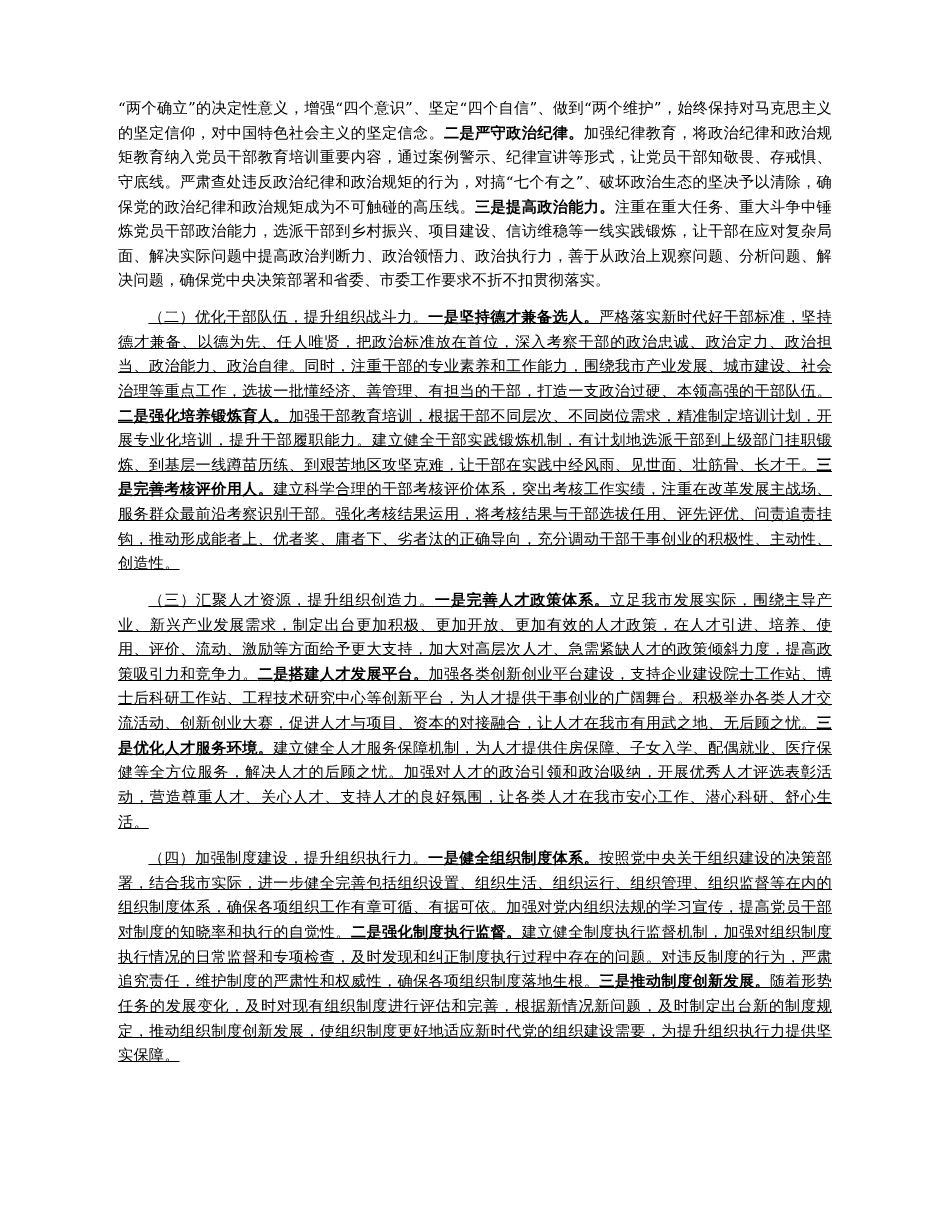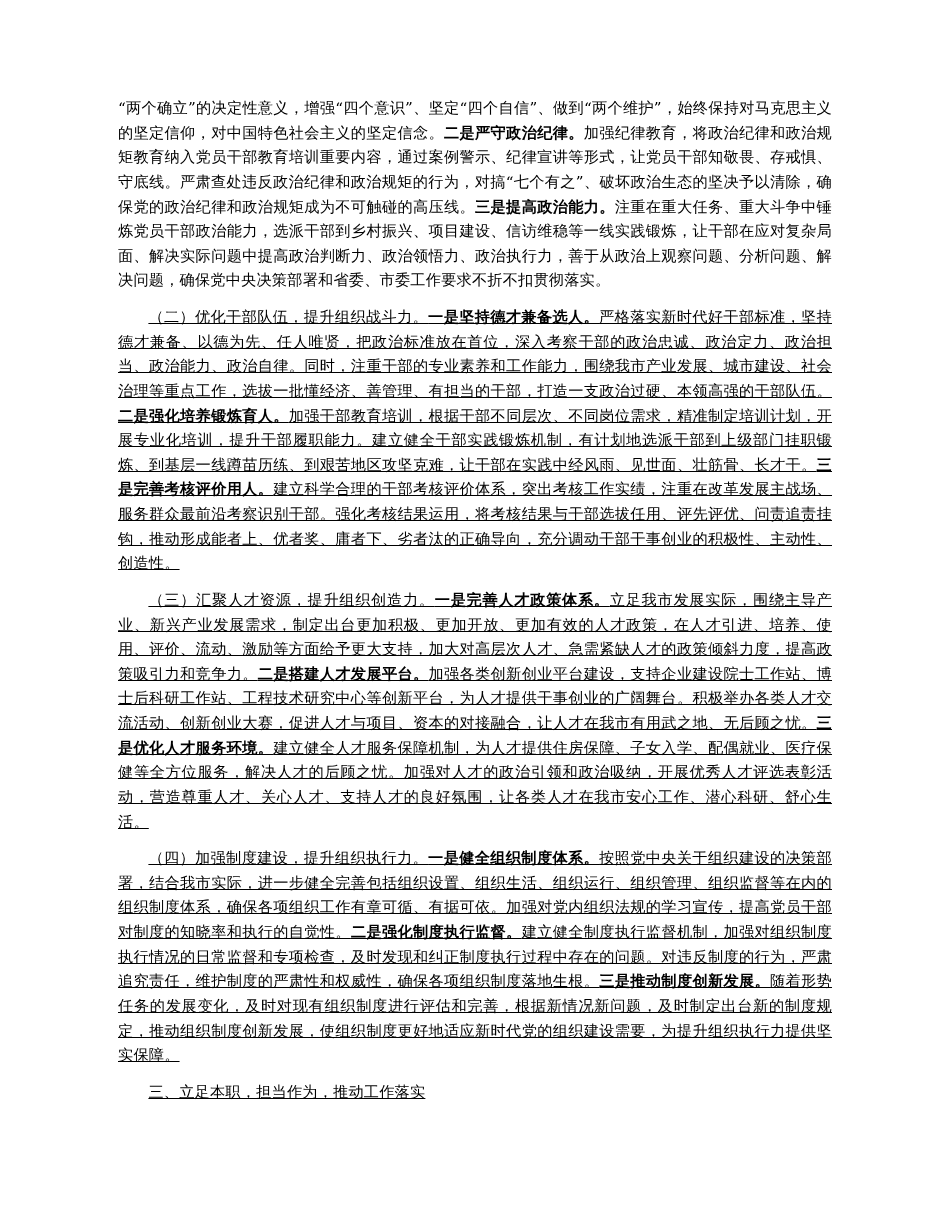--- a/index.html
+++ b/index.html
@@ -45,15 +45,14 @@
 </style>
 </head>
 <body>
 
 <div class="page">
   <div class="doc-body" id="doc-body">
       <p class="para"><span class="">“两个确立”的决定性意义，增强“四个意识”、坚定“四个自信”、做到“两个维护”，始终保持对马克思主义的坚定信仰，对中国特色社会主义的坚定信念。</span><span class="b">二是严守政治纪律。</span><span class="">加强纪律教育，将政治纪律和政治规矩教育纳入党员干部教育培训重要内容，通过案例警示、纪律宣讲等形式，让党员干部知敬畏、存戒惧、守底线。严肃查处违反政治纪律和政治规矩的行为，对搞“七个有之”、破坏政治生态的坚决予以清除，确保党的政治纪律和政治规矩成为不可触碰的高压线。</span><span class="b">三是提高政治能力。</span><span class="">注重在重大任务、重大斗争中锤炼党员干部政治能力，选派干部到乡村振兴、项目建设、信访维稳等一线实践锻炼，让干部在应对复杂局面、解决实际问题中提高政治判断力、政治领悟力、政治执行力，善于从政治上观察问题、分析问题、解决问题，确保党中央决策部署和省委、市委工作要求不折不扣贯彻落实。</span></p>
       <p class="para indent"><span class="">（二）优化干部队伍，提升组织战斗力。</span><span class="b">一是坚持德才兼备选人。</span><span class="">严格落实新时代好干部标准，坚持德才兼备、以德为先、任人唯贤，把政治标准放在首位，深入考察干部的政治忠诚、政治定力、政治担当、政治能力、政治自律。同时，注重干部的专业素养和工作能力，围绕我市产业发展、城市建设、社会治理等重点工作，选拔一批懂经济、善管理、有担当的干部，打造一支政治过硬、本领高强的干部队伍。</span><span class="b">二是强化培养锻炼育人。</span><span class="">加强干部教育培训，根据干部不同层次、不同岗位需求，精准制定培训计划，开展专业化培训，提升干部履职能力。建立健全干部实践锻炼机制，有计划地选派干部到上级部门挂职锻炼、到基层一线蹲苗历练、到艰苦地区攻坚克难，让干部在实践中经风雨、见世面、壮筋骨、长才干。</span><span class="b">三是完善考核评价用人。</span><span class="">建立科学合理的干部考核评价体系，突出考核工作实绩，注重在改革发展主战场、服务群众最前沿考察识别干部。强化考核结果运用，将考核结果与干部选拔任用、评先评优、问责追责挂钩，推动形成能者上、优者奖、庸者下、劣者汰的正确导向，充分调动干部干事创业的积极性、主动性、创造性。</span></p>
       <p class="para indent"><span class="">（三）汇聚人才资源，提升组织创造力。</span><span class="b">一是完善人才政策体系。</span><span class="">立足我市发展实际，围绕主导产业、新兴产业发展需求，制定出台更加积极、更加开放、更加有效的人才政策，在人才引进、培养、使用、评价、流动、激励等方面给予更大支持，加大对高层次人才、急需紧缺人才的政策倾斜力度，提高政策吸引力和竞争力。</span><span class="b">二是搭建人才发展平台。</span><span class="">加强各类创新创业平台建设，支持企业建设院士工作站、博士后科研工作站、工程技术研究中心等创新平台，为人才提供干事创业的广阔舞台。积极举办各类人才交流活动、创新创业大赛，促进人才与项目、资本的对接融合，让人才在我市有用武之地、无后顾之忧。</span><span class="b">三是优化人才服务环境。</span><span class="">建立健全人才服务保障机制，为人才提供住房保障、子女入学、配偶就业、医疗保健等全方位服务，解决人才的后顾之忧。加强对人才的政治引领和政治吸纳，开展优秀人才评选表彰活动，营造尊重人才、关心人才、支持人才的良好氛围，让各类人才在我市安心工作、潜心科研、舒心生活。</span></p>
       <p class="para indent"><span class="">（四）加强制度建设，提升组织执行力。</span><span class="b">一是健全组织制度体系。</span><span class="">按照党中央关于组织建设的决策部署，结合我市实际，进一步健全完善包括组织设置、组织生活、组织运行、组织管理、组织监督等在内的组织制度体系，确保各项组织工作有章可循、有据可依。加强对党内组织法规的学习宣传，提高党员干部对制度的知晓率和执行的自觉性。</span><span class="b">二是强化制度执行监督。</span><span class="">建立健全制度执行监督机制，加强对组织制度执行情况的日常监督和专项检查，及时发现和纠正制度执行过程中存在的问题。对违反制度的行为，严肃追究责任，维护制度的严肃性和权威性，确保各项组织制度落地生根。</span><span class="b">三是推动制度创新发展。</span><span class="">随着形势任务的发展变化，及时对现有组织制度进行评估和完善，根据新情况新问题，及时制定出台新的制度规定，推动组织制度创新发展，使组织制度更好地适应新时代党的组织建设需要，为提升组织执行力提供坚实保障。</span></p>
-      <p class="para indent last"><span class="">三、立足本职，担当作为，推动工作落实</span></p>
     </div>
 </div>
 
 </body></html>

